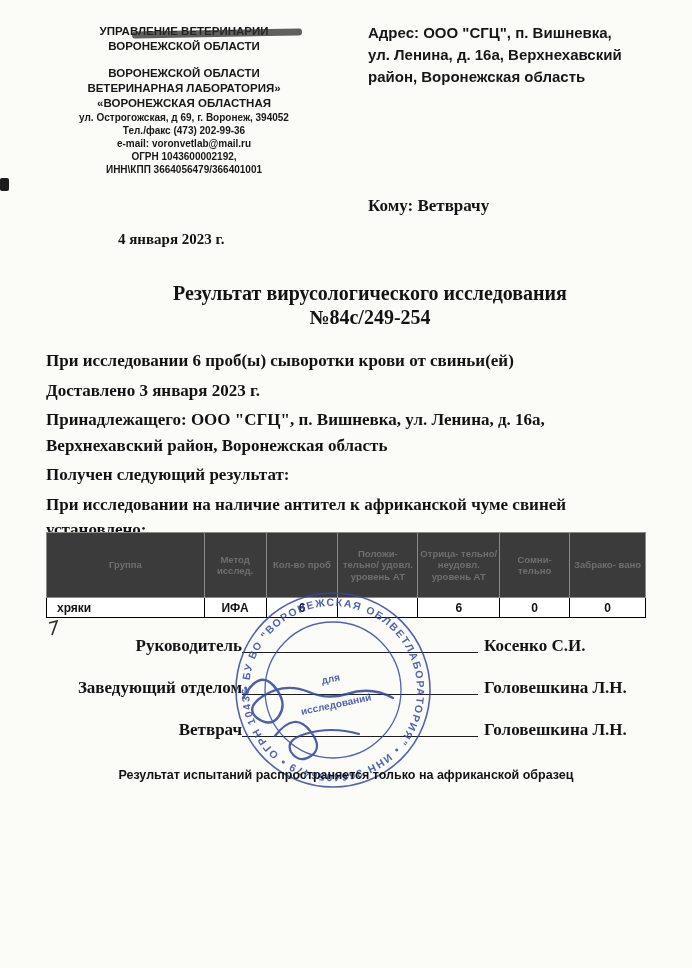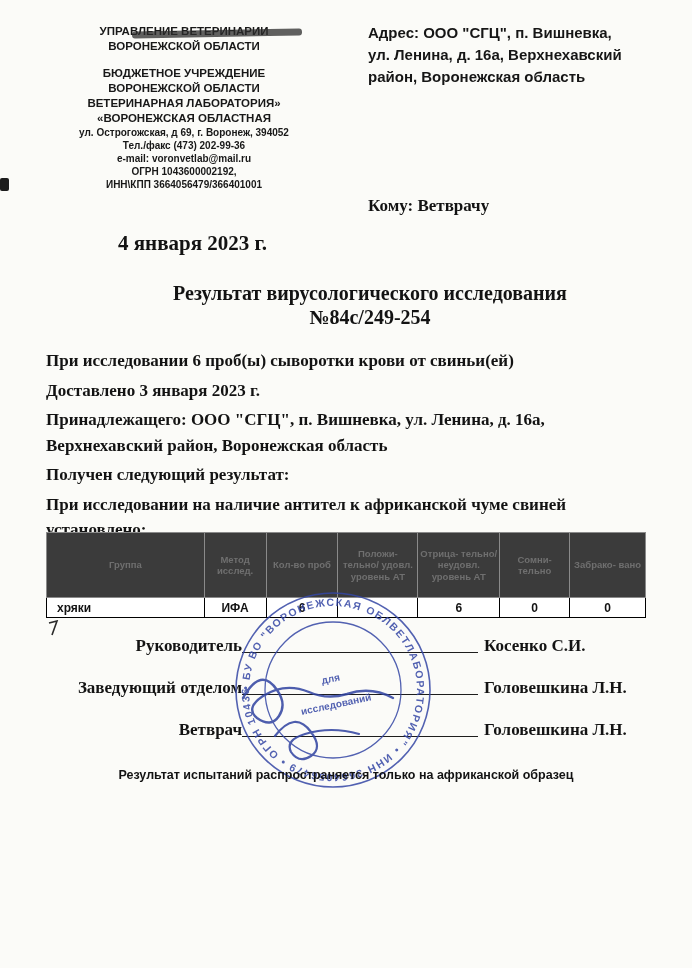--- a/index.html
+++ b/index.html
@@ -24,21 +24,21 @@
   .addr-block{
     position:absolute;left:368px;top:22px;width:262px;
     font-family:"Liberation Sans", sans-serif;font-weight:bold;
     font-size:15px;line-height:1.45;color:#161616;
   }
   .kome{
     position:absolute;left:368px;top:196px;
     font-size:17px;font-weight:bold;
   }
   
-  .doc-date{position:absolute;left:118px;top:231px;font-size:21px;font-weight:bold;}
+  .doc-date{position:absolute;left:118px;top:231px;font-size:15px;font-weight:bold;}
   .doc-title{
     position:absolute;left:0;top:281px;width:100%;text-align:center;
     font-size:20px;font-weight:bold;line-height:1.22;padding-left:24px;
   }
   
   .body-text{
     position:absolute;left:46px;top:348px;width:588px;
     font-size:17px;font-weight:600;line-height:1.5;
   }
   .body-text p{margin:0 0 4px 0;}
@@ -79,21 +79,20 @@
 </style>
 </head>
 <body>
 
 <div class="page">
 
   <div class="letterhead">
     <div>УПРАВЛЕНИЕ ВЕТЕРИНАРИИ</div>
     <div>ВОРОНЕЖСКОЙ ОБЛАСТИ</div>
     <div class="lh-gap"></div>
-    <div>БЮДЖЕТНОЕ УЧРЕЖДЕНИЕ</div>
     <div>ВОРОНЕЖСКОЙ ОБЛАСТИ</div>
     <div>ВЕТЕРИНАРНАЯ ЛАБОРАТОРИЯ»</div>
     <div>«ВОРОНЕЖСКАЯ ОБЛАСТНАЯ</div>
     <div class="lh-small">ул. Острогожская, д 69, г. Воронеж, 394052</div>
     <div class="lh-small">Тел./факс  (473) 202-99-36</div>
     <div class="lh-small">e-mail: voronvetlab@mail.ru</div>
     <div class="lh-small">ОГРН 1043600002192,</div>
     <div class="lh-small">ИНН\КПП 3664056479/366401001</div>
     <div class="smear"></div>
   </div>

